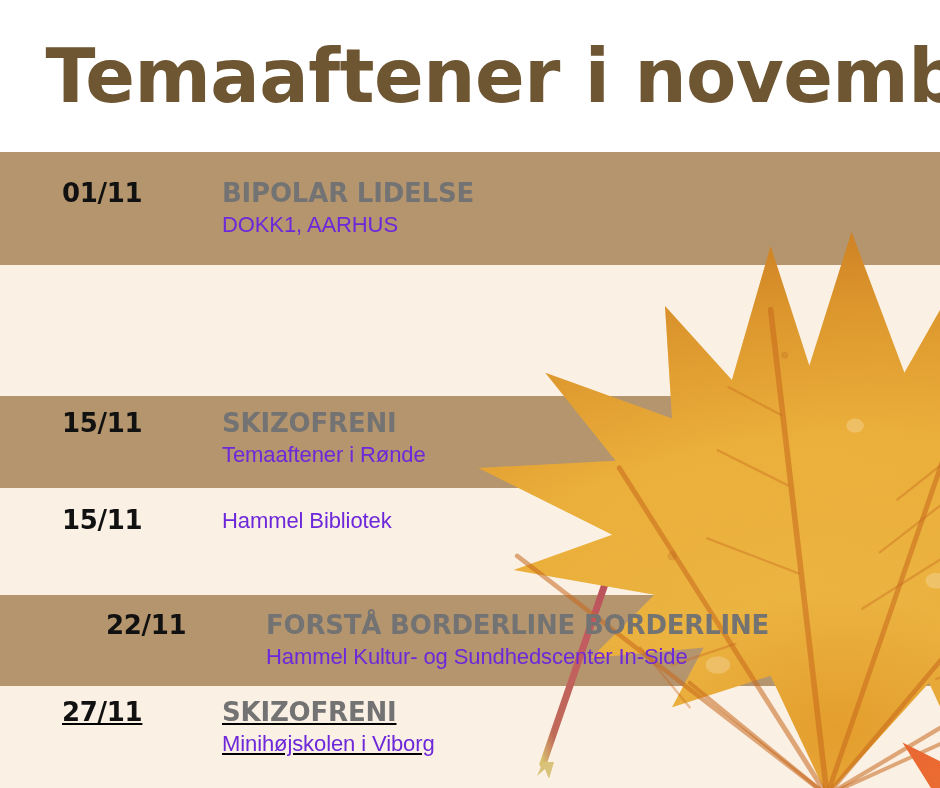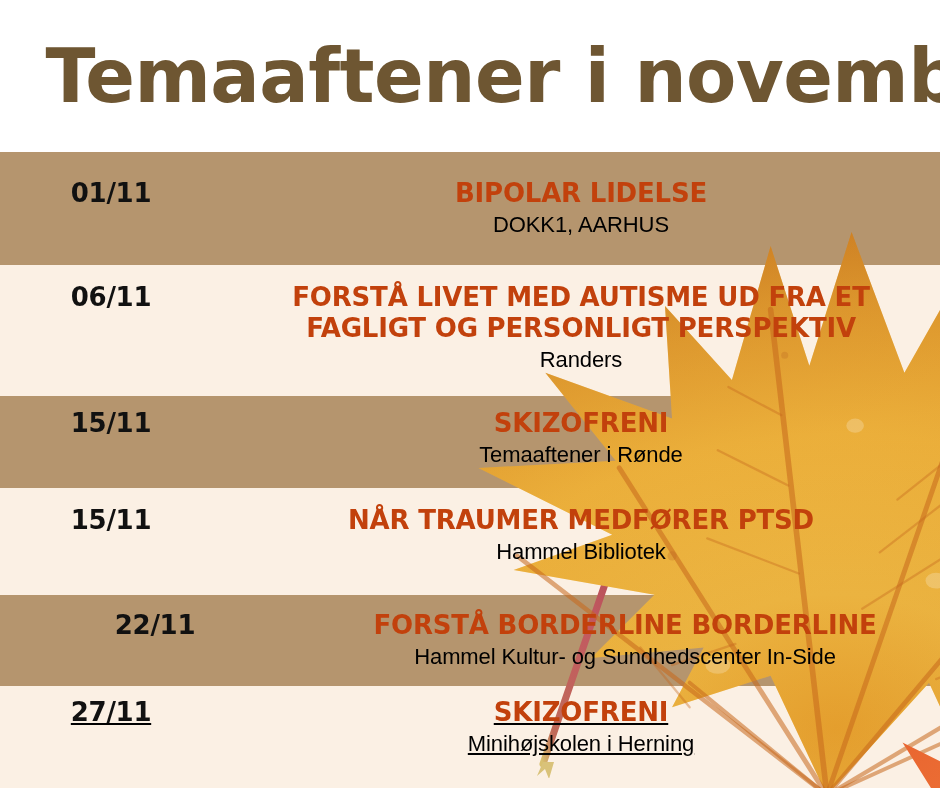--- a/index.html
+++ b/index.html
@@ -88,21 +88,20 @@
     height: 136px;
   }
   .small-leaf-svg { display: block; width: 100%; height: 100%; }
 
   
   .rows {
     position: absolute;
     left: 0; top: 0;
     width: 940px; height: 788px;
     z-index: 4;
-    text-align: center;
   }
   .row {
     position: absolute;
     left: 0;
     width: 940px;
     display: flex;
     align-items: flex-start;
   }
   .row-date {
     width: 160px;
@@ -119,30 +118,30 @@
   .row-body {
     flex: 1 1 auto;
     padding-left: 62px;
     box-sizing: border-box;
   }
   .row-title {
     font-family: "DejaVu Sans", sans-serif;
     font-weight: bold;
     font-size: 26px;
     line-height: 31px;
-    color: #c2410c;
+    color: #737373;
     letter-spacing: -0.2px;
     white-space: pre-line;
   }
   .row-venue {
     font-family: "Liberation Sans", sans-serif;
     font-weight: normal;
     font-size: 22px;
     line-height: 28px;
-    color: #000000;
+    color: #6d28d9;
     margin-top: 2px;
     letter-spacing: -0.1px;
   }
 </style>
 </head>
 <body>
 
 <div id="poster">
 
   <div class="bands">
@@ -289,55 +288,46 @@
   <div class="rows">
 
     <div class="row" style="top: 178px;">
       <div class="row-date">01/11</div>
       <div class="row-body">
         <div class="row-title">BIPOLAR LIDELSE</div>
         <div class="row-venue">DOKK1, AARHUS</div>
       </div>
     </div>
 
-    <div class="row" style="top: 282px;">
-      <div class="row-date">06/11</div>
-      <div class="row-body">
-        <div class="row-title">FORSTÅ LIVET MED AUTISME UD FRA ET
-FAGLIGT OG PERSONLIGT PERSPEKTIV</div>
-        <div class="row-venue">Randers</div>
-      </div>
-    </div>
 
     <div class="row" style="top: 408px;">
       <div class="row-date">15/11</div>
       <div class="row-body">
         <div class="row-title">SKIZOFRENI</div>
         <div class="row-venue">Temaaftener i Rønde</div>
       </div>
     </div>
 
     <div class="row" style="top: 505px;">
       <div class="row-date">15/11</div>
       <div class="row-body">
-        <div class="row-title">NÅR TRAUMER MEDFØRER PTSD</div>
         <div class="row-venue">Hammel Bibliotek</div>
       </div>
     </div>
 
     <div class="row" style="top: 610px; padding-left: 44px;">
       <div class="row-date">22/11</div>
       <div class="row-body">
         <div class="row-title">FORSTÅ BORDERLINE BORDERLINE</div>
         <div class="row-venue">Hammel Kultur- og Sundhedscenter In-Side</div>
       </div>
     </div>
 
     <div class="row" style="top: 697px; text-decoration: underline;">
       <div class="row-date">27/11</div>
       <div class="row-body">
         <div class="row-title">SKIZOFRENI</div>
-        <div class="row-venue">Minihøjskolen i Herning</div>
+        <div class="row-venue">Minihøjskolen i Viborg</div>
       </div>
     </div>
 
   </div>
 </div>
 
 </body></html>

